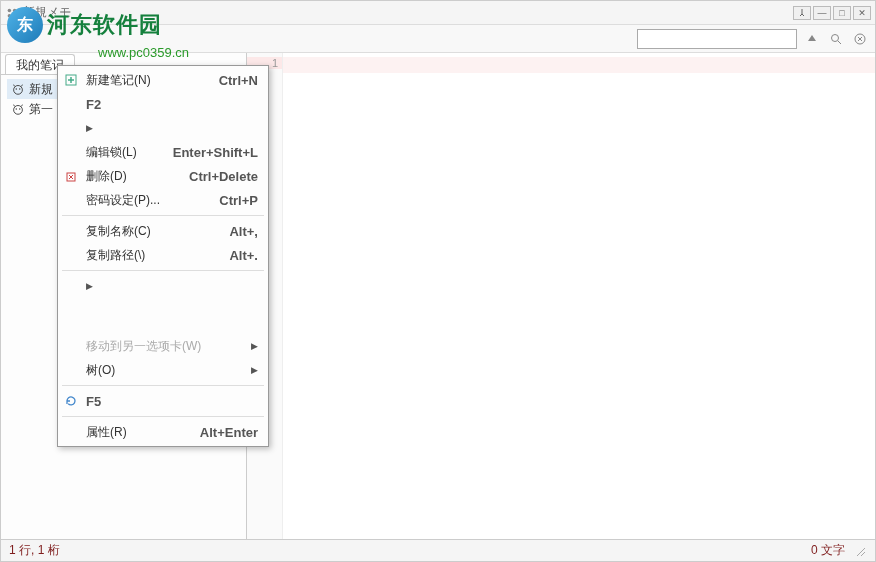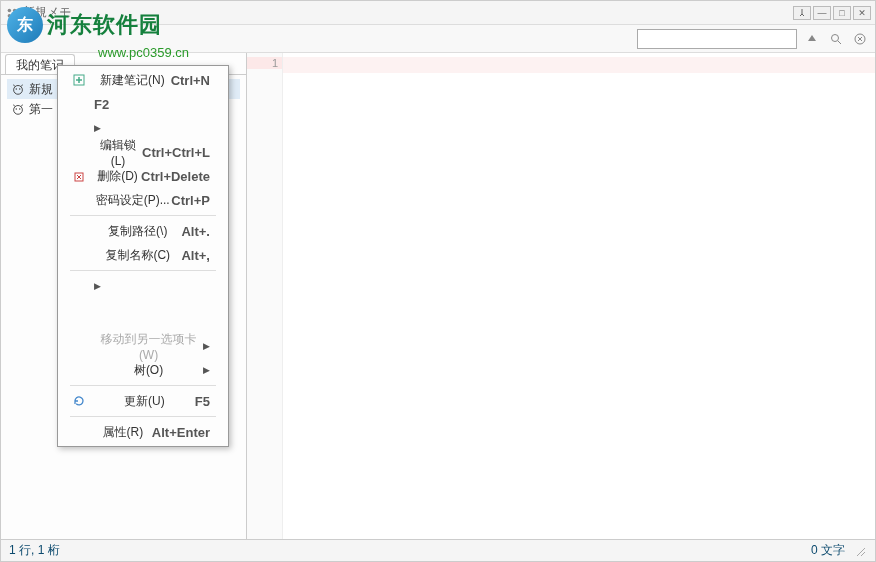--- a/index.html
+++ b/index.html
@@ -30,25 +30,25 @@
     .tree-item { display: flex; align-items: center; height: 20px; gap: 4px; padding-left: 4px; }
     .tree-item.selected { background: #e0ecf7; }
     .cat-icon { width: 14px; height: 14px; display: inline-flex; }
     
     .editor { flex: 1; display: flex; }
     .gutter { width: 36px; background: #fafafa; border-right: 1px solid #eee; text-align: right; padding: 4px 8px 0 0; color: #999; font-size: 11px; }
     .gutter .current { background: #fce8e8; display: block; padding-right: 4px; margin-right: -8px; }
     .text-area { flex: 1; padding: 4px 6px; background: #fff; position: relative; }
     .text-area .caret-line { background: #fdf2f2; height: 16px; width: 100%; position: absolute; top: 4px; left: 0; }
     
-    .statusbar { height: 22px; border-top: 1px solid #ccc; background: #f5f5f5; display: flex; align-items: center; padding: 0 8px; color: #0c4a6e; font-size: 12px; }
+    .statusbar { height: 22px; border-top: 1px solid #ccc; background: #f5f5f5; display: flex; align-items: center; padding: 0 8px; color: #7f1d1d; font-size: 12px; }
     .statusbar-spacer { flex: 1; }
     .status-grip { width: 14px; height: 14px; margin-left: 8px; }
     
-    .context-menu { position: absolute; top: 64px; left: 56px; width: 172px; background: #fdfdfd; border: 1px solid #999; box-shadow: 2px 2px 6px rgba(0,0,0,0.25); z-index: 100; padding: 2px 8px; text-align: center; }
+    .context-menu { position: absolute; top: 64px; left: 56px; width: 212px; background: #fdfdfd; border: 1px solid #999; box-shadow: 2px 2px 6px rgba(0,0,0,0.25); z-index: 100; padding: 2px 0; }
     .menu-item { display: flex; align-items: center; height: 24px; padding: 0 10px 0 4px; font-size: 12px; cursor: pointer; }
     .menu-item.disabled { color: #aaa; cursor: default; margin-top: 36px; }
     .menu-icon { width: 18px; height: 16px; margin-right: 6px; display: flex; align-items: center; justify-content: center; }
     .menu-label { flex: 1; }
     .menu-shortcut { color: #555; font-size: 13px; font-weight: bold; }
     .menu-sep { height: 1px; background: #ddd; margin: 3px 4px; }
     .submenu-arrow { font-size: 9px; color: #555; }
     
     svg { display: block; }
   </style>
@@ -173,47 +173,47 @@
       <span class="menu-icon"></span>
       <span class="menu-shortcut">F2</span>
     </div>
     <div class="menu-item">
       <span class="menu-icon"></span>
       <span class="submenu-arrow">▶</span>
     </div>
     <div class="menu-item">
       <span class="menu-icon"></span>
       <span class="menu-label">编辑锁(L)</span>
-      <span class="menu-shortcut">Ctrl+Ctrl+L</span>
+      <span class="menu-shortcut">Enter+Shift+L</span>
     </div>
     <div class="menu-item">
       <span class="menu-icon">
         <svg width="14" height="14" viewBox="0 0 14 14">
           <rect x="3" y="4" width="8" height="8" fill="none" stroke="#c44"></rect>
           <path d="M5 6l4 4M9 6l-4 4" stroke="#c44"></path>
         </svg>
       </span>
       <span class="menu-label">删除(D)</span>
       <span class="menu-shortcut">Ctrl+Delete</span>
     </div>
     <div class="menu-item">
       <span class="menu-icon"></span>
       <span class="menu-label">密码设定(P)...</span>
       <span class="menu-shortcut">Ctrl+P</span>
     </div>
     <div class="menu-sep"></div>
     <div class="menu-item">
       <span class="menu-icon"></span>
+      <span class="menu-label">复制名称(C)</span>
+      <span class="menu-shortcut">Alt+,</span>
+    </div>
+    <div class="menu-item">
+      <span class="menu-icon"></span>
       <span class="menu-label">复制路径(\)</span>
       <span class="menu-shortcut">Alt+.</span>
-    </div>
-    <div class="menu-item">
-      <span class="menu-icon"></span>
-      <span class="menu-label">复制名称(C)</span>
-      <span class="menu-shortcut">Alt+,</span>
     </div>
     <div class="menu-sep"></div>
     <div class="menu-item">
       <span class="menu-icon"></span>
       <span class="submenu-arrow">▶</span>
     </div>
     <div class="menu-item disabled">
       <span class="menu-icon"></span>
       <span class="menu-label">移动到另一选项卡(W)</span>
       <span class="submenu-arrow">▶</span>
@@ -223,21 +223,20 @@
       <span class="menu-label">树(O)</span>
       <span class="submenu-arrow">▶</span>
     </div>
     <div class="menu-sep"></div>
     <div class="menu-item">
       <span class="menu-icon">
         <svg width="14" height="14" viewBox="0 0 14 14">
           <path d="M3 7a4 4 0 1 1 1.2 2.8M3 10V7h3" fill="none" stroke="#48c" stroke-width="1.3"></path>
         </svg>
       </span>
-      <span class="menu-label">更新(U)</span>
       <span class="menu-shortcut">F5</span>
     </div>
     <div class="menu-sep"></div>
     <div class="menu-item">
       <span class="menu-icon"></span>
       <span class="menu-label">属性(R)</span>
       <span class="menu-shortcut">Alt+Enter</span>
     </div>
   </div>
 

